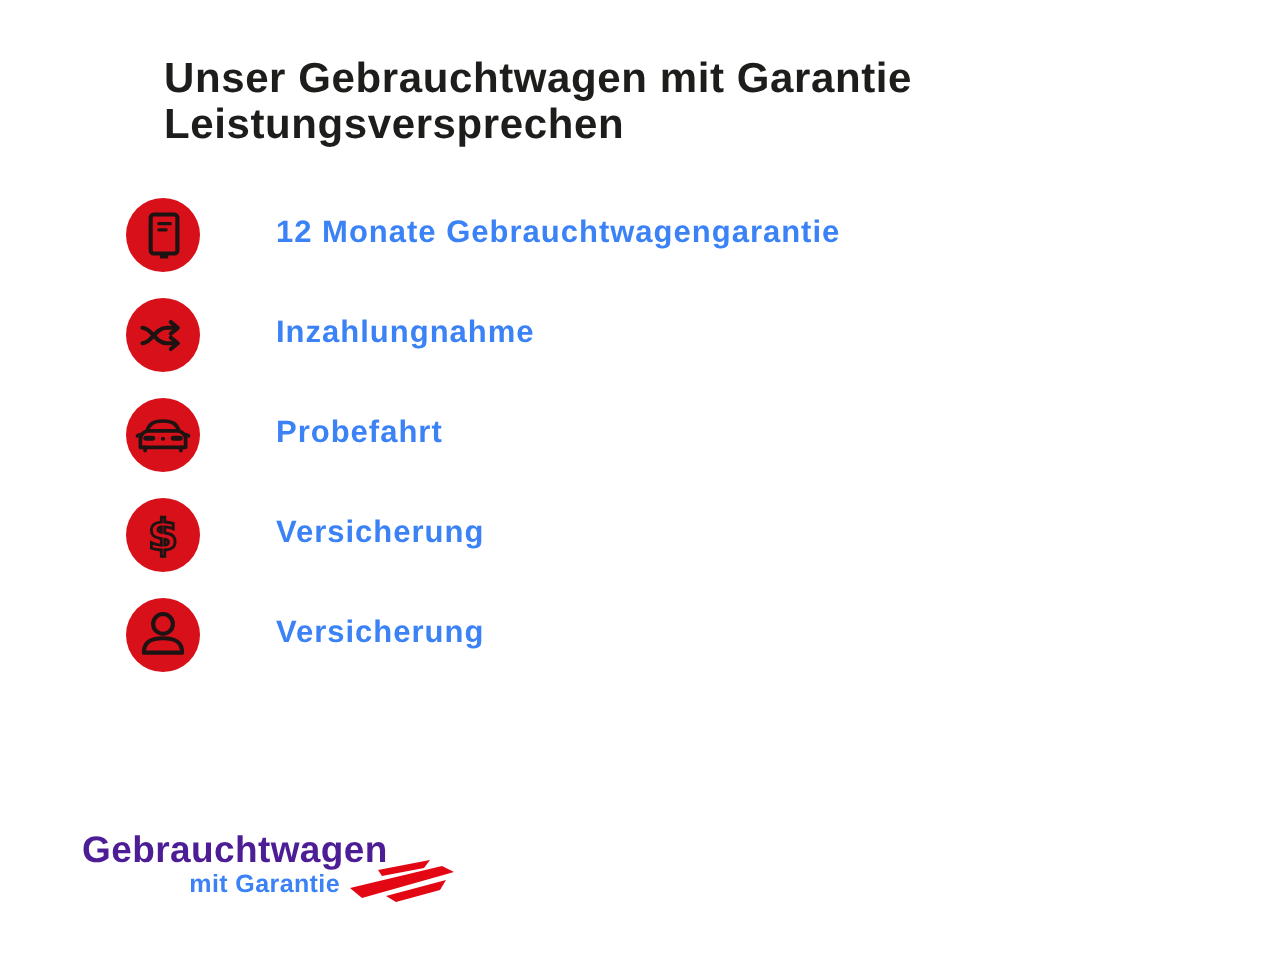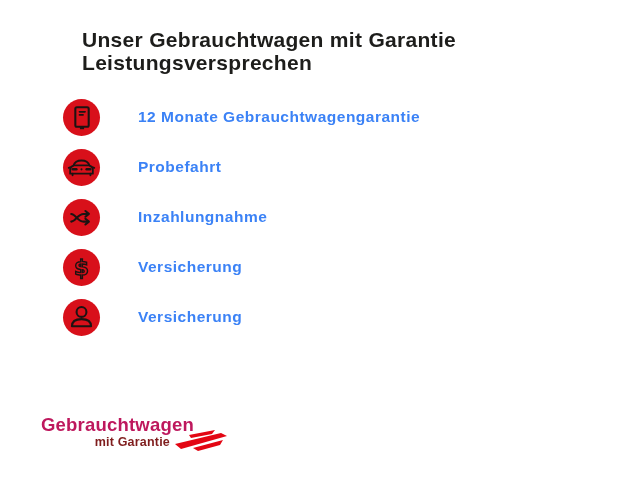--- a/index.html
+++ b/index.html
@@ -49,31 +49,31 @@
     white-space: nowrap;
   }
   .logo {
     position: absolute;
     left: 41px; top: 414px;
     width: 200px;
   }
   .logo-line1 {
     font-size: 18.5px;
     font-weight: 700;
-    color: #be185d;
+    color: #4c1d95;
     letter-spacing: 0.2px;
     line-height: 21px;
     white-space: nowrap;
   }
   .logo-line2 {
     width: 129px;
     text-align: right;
     font-size: 12.5px;
     font-weight: 700;
-    color: #7f1d1d;
+    color: #3b82f6;
     letter-spacing: 0.2px;
     line-height: 14px;
   }
   .swoosh {
     position: absolute;
     left: 130px; top: 15px;
     width: 58px; height: 22px;
   }
 </style>
 </head>
@@ -93,45 +93,45 @@
         <line x1="16" y1="12.5" x2="21.5" y2="12.5" stroke-width="1.6"></line>
         <line x1="16" y1="15.5" x2="19.5" y2="15.5" stroke-width="1.6"></line>
         <rect x="16.5" y="27" width="4" height="2.4" fill="#1c1312" stroke="none"></rect>
       </svg>
     </div>
     <div class="benefit-label">12 Monate Gebrauchtwagengarantie</div>
   </div>
 
   <div class="benefit-row">
     <div class="icon-circle">
+      <svg width="37" height="37" viewBox="0 0 36 36" fill="none" stroke="#1c1312" stroke-width="2" stroke-linecap="round" stroke-linejoin="round">
+        <path d="M8 22 C12.5 22 14 14.5 20 14.5 L24.2 14.5"></path>
+        <path d="M21.8 11.7 L25.2 14.5 L21.8 17.3"></path>
+        <path d="M8 14.5 C12.5 14.5 14 22 20 22 L24.2 22"></path>
+        <path d="M21.8 19.2 L25.2 22 L21.8 24.8"></path>
+      </svg>
+    </div>
+    <div class="benefit-label">Inzahlungnahme</div>
+  </div>
+
+  <div class="benefit-row">
+    <div class="icon-circle">
       <svg width="37" height="37" viewBox="0 0 36 36" fill="none" stroke="#1c1312" stroke-width="1.8" stroke-linecap="round" stroke-linejoin="round">
         <path d="M7 24 L7 20 C7 17.6 8.8 16.6 10.2 16.1 C11.3 12.6 13.3 11.2 18 11.2 C22.7 11.2 24.7 12.6 25.8 16.1 C27.2 16.6 29 17.6 29 20 L29 24 Z"></path>
         <line x1="10.8" y1="16" x2="25.2" y2="16"></line>
         <line x1="9.6" y1="19.6" x2="13" y2="19.6" stroke-width="2.4"></line>
         <line x1="23" y1="19.6" x2="26.4" y2="19.6" stroke-width="2.4"></line>
         <circle cx="18" cy="19.8" r="1" fill="#1c1312" stroke="none"></circle>
         <line x1="7" y1="17.8" x2="5.6" y2="18.4"></line>
         <line x1="29" y1="17.8" x2="30.4" y2="18.4"></line>
         <line x1="9.3" y1="24" x2="9.3" y2="25.6"></line>
         <line x1="26.7" y1="24" x2="26.7" y2="25.6"></line>
       </svg>
     </div>
     <div class="benefit-label">Probefahrt</div>
-  </div>
-
-  <div class="benefit-row">
-    <div class="icon-circle">
-      <svg width="37" height="37" viewBox="0 0 36 36" fill="none" stroke="#1c1312" stroke-width="2" stroke-linecap="round" stroke-linejoin="round">
-        <path d="M8 22 C12.5 22 14 14.5 20 14.5 L24.2 14.5"></path>
-        <path d="M21.8 11.7 L25.2 14.5 L21.8 17.3"></path>
-        <path d="M8 14.5 C12.5 14.5 14 22 20 22 L24.2 22"></path>
-        <path d="M21.8 19.2 L25.2 22 L21.8 24.8"></path>
-      </svg>
-    </div>
-    <div class="benefit-label">Inzahlungnahme</div>
   </div>
 
 
   <div class="benefit-row">
     <div class="icon-circle">
       <svg width="37" height="37" viewBox="0 0 36 36">
         <text x="18" y="25.5" text-anchor="middle" font-family="DejaVu Sans, sans-serif" font-size="21" font-weight="bold" fill="none" stroke="#1c1312" stroke-width="1.4">$</text>
       </svg>
     </div>
     <div class="benefit-label">Versicherung</div>

